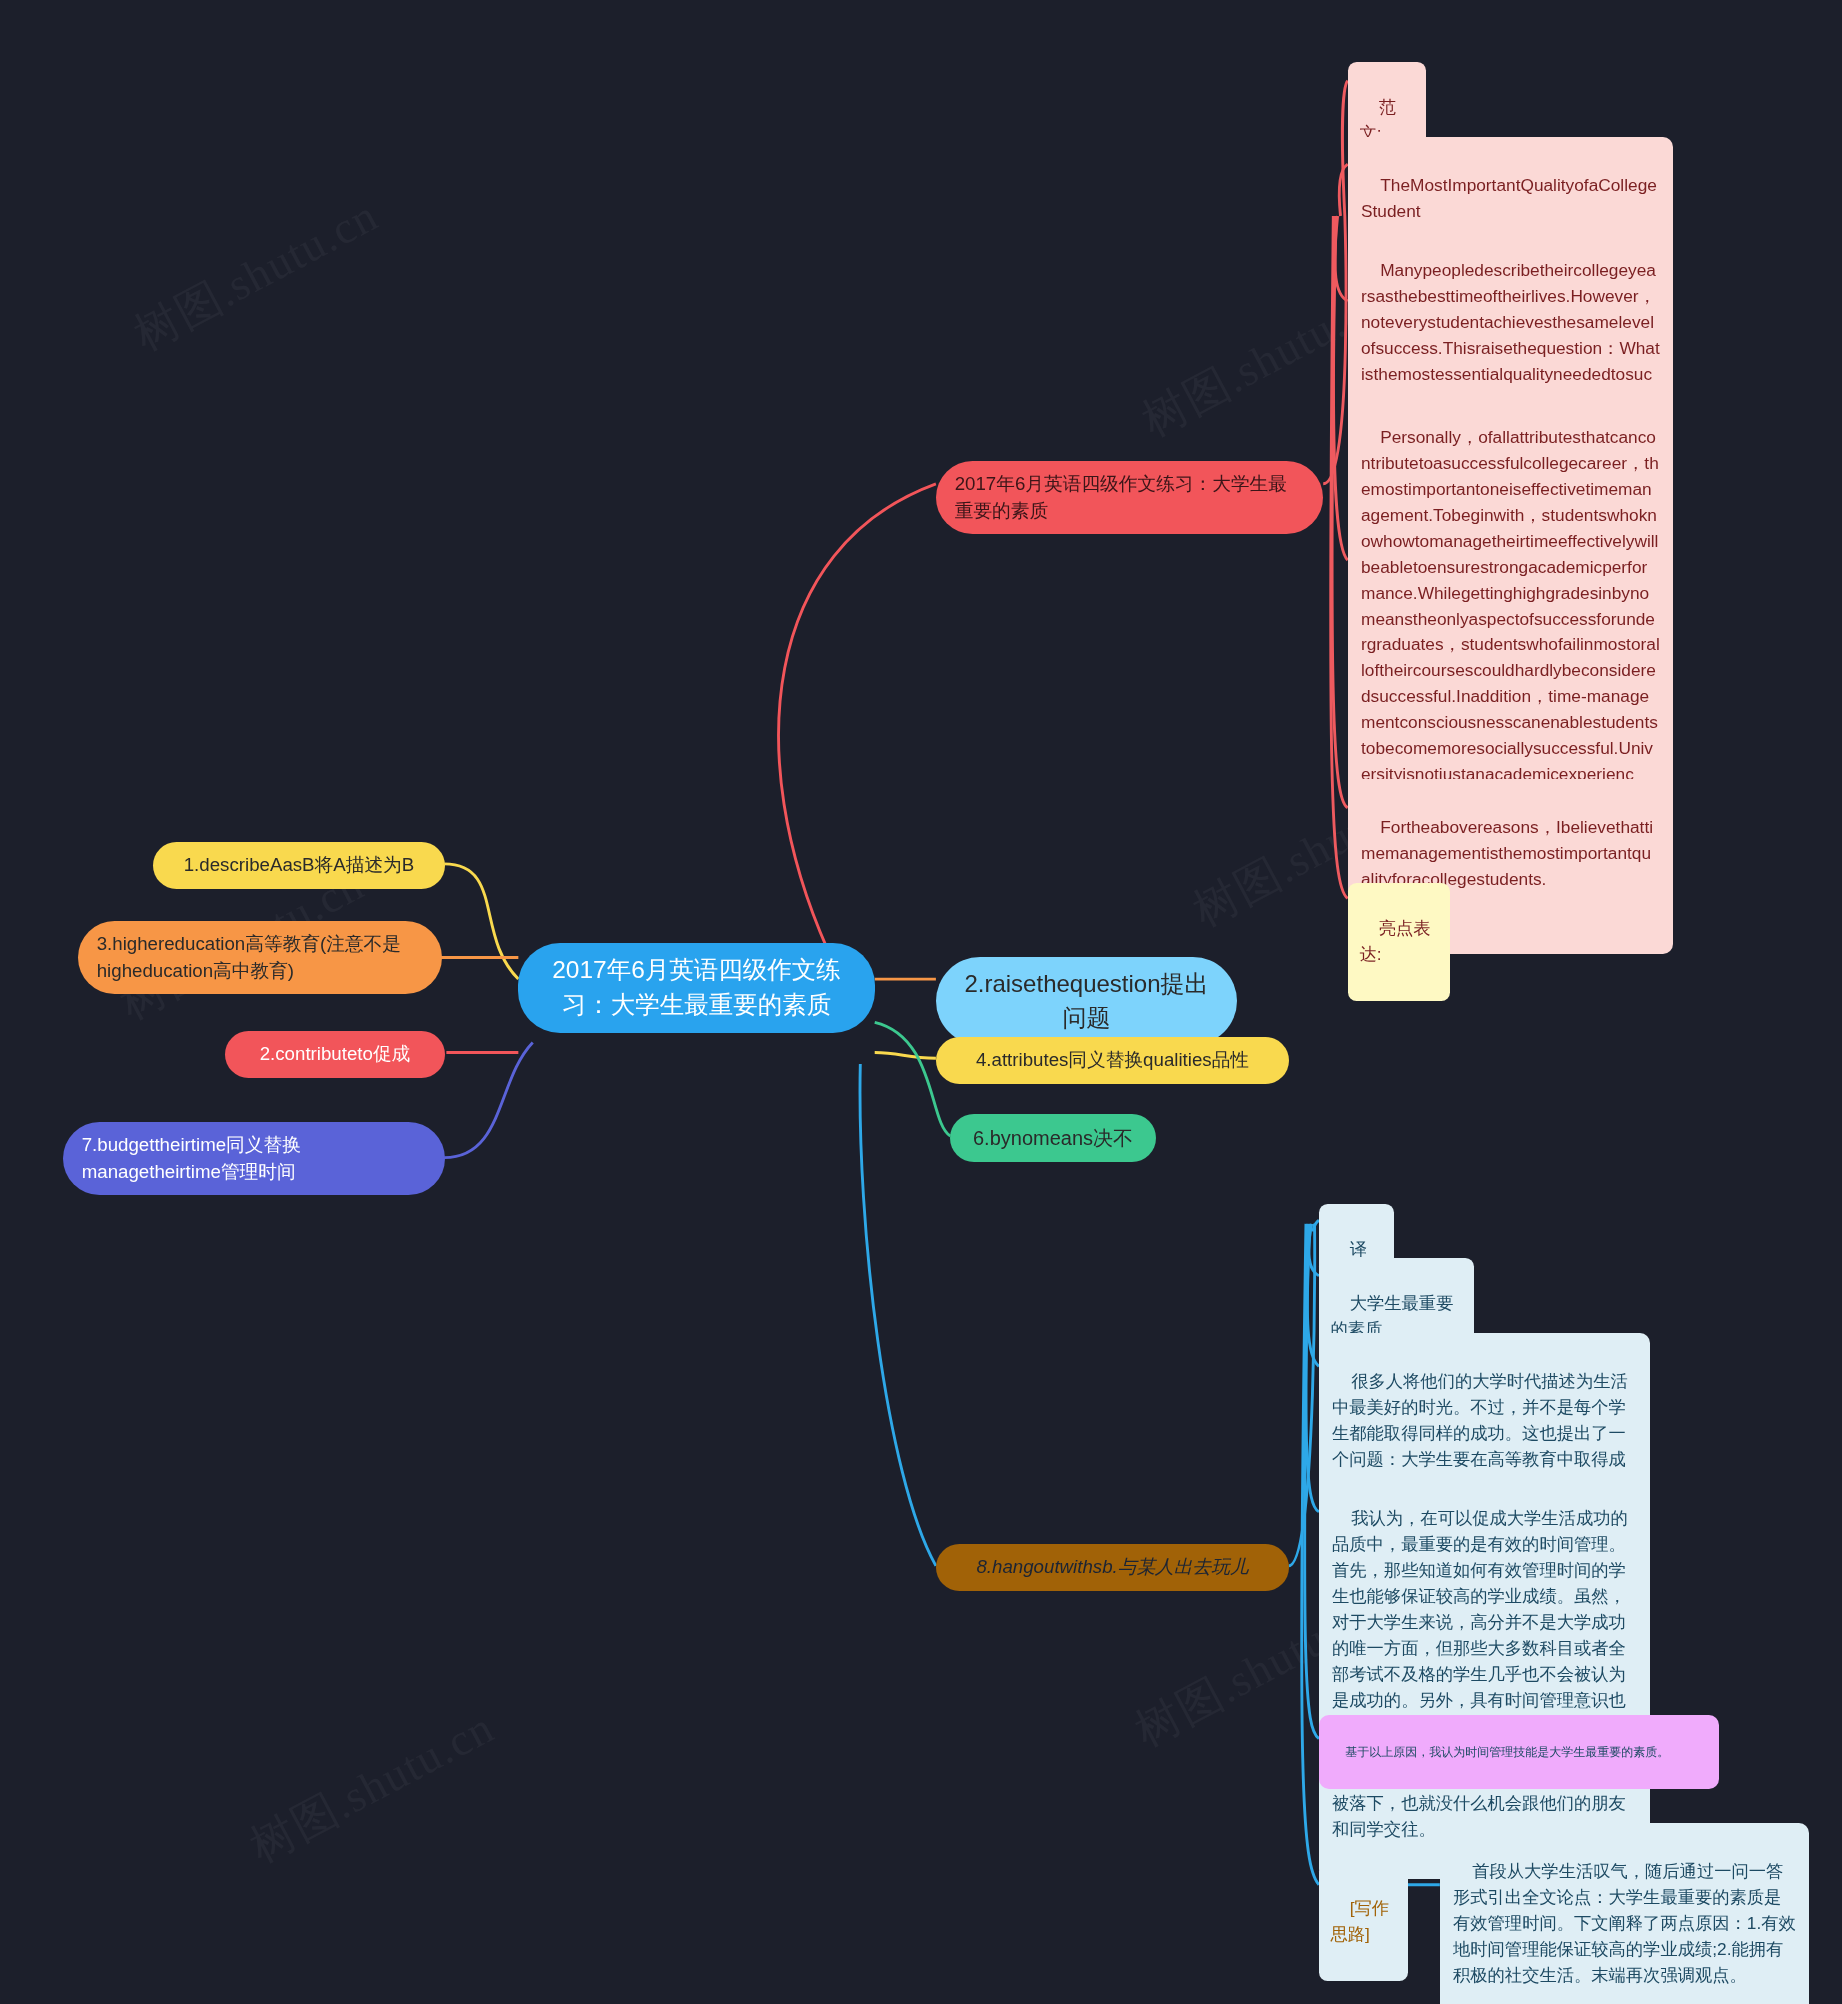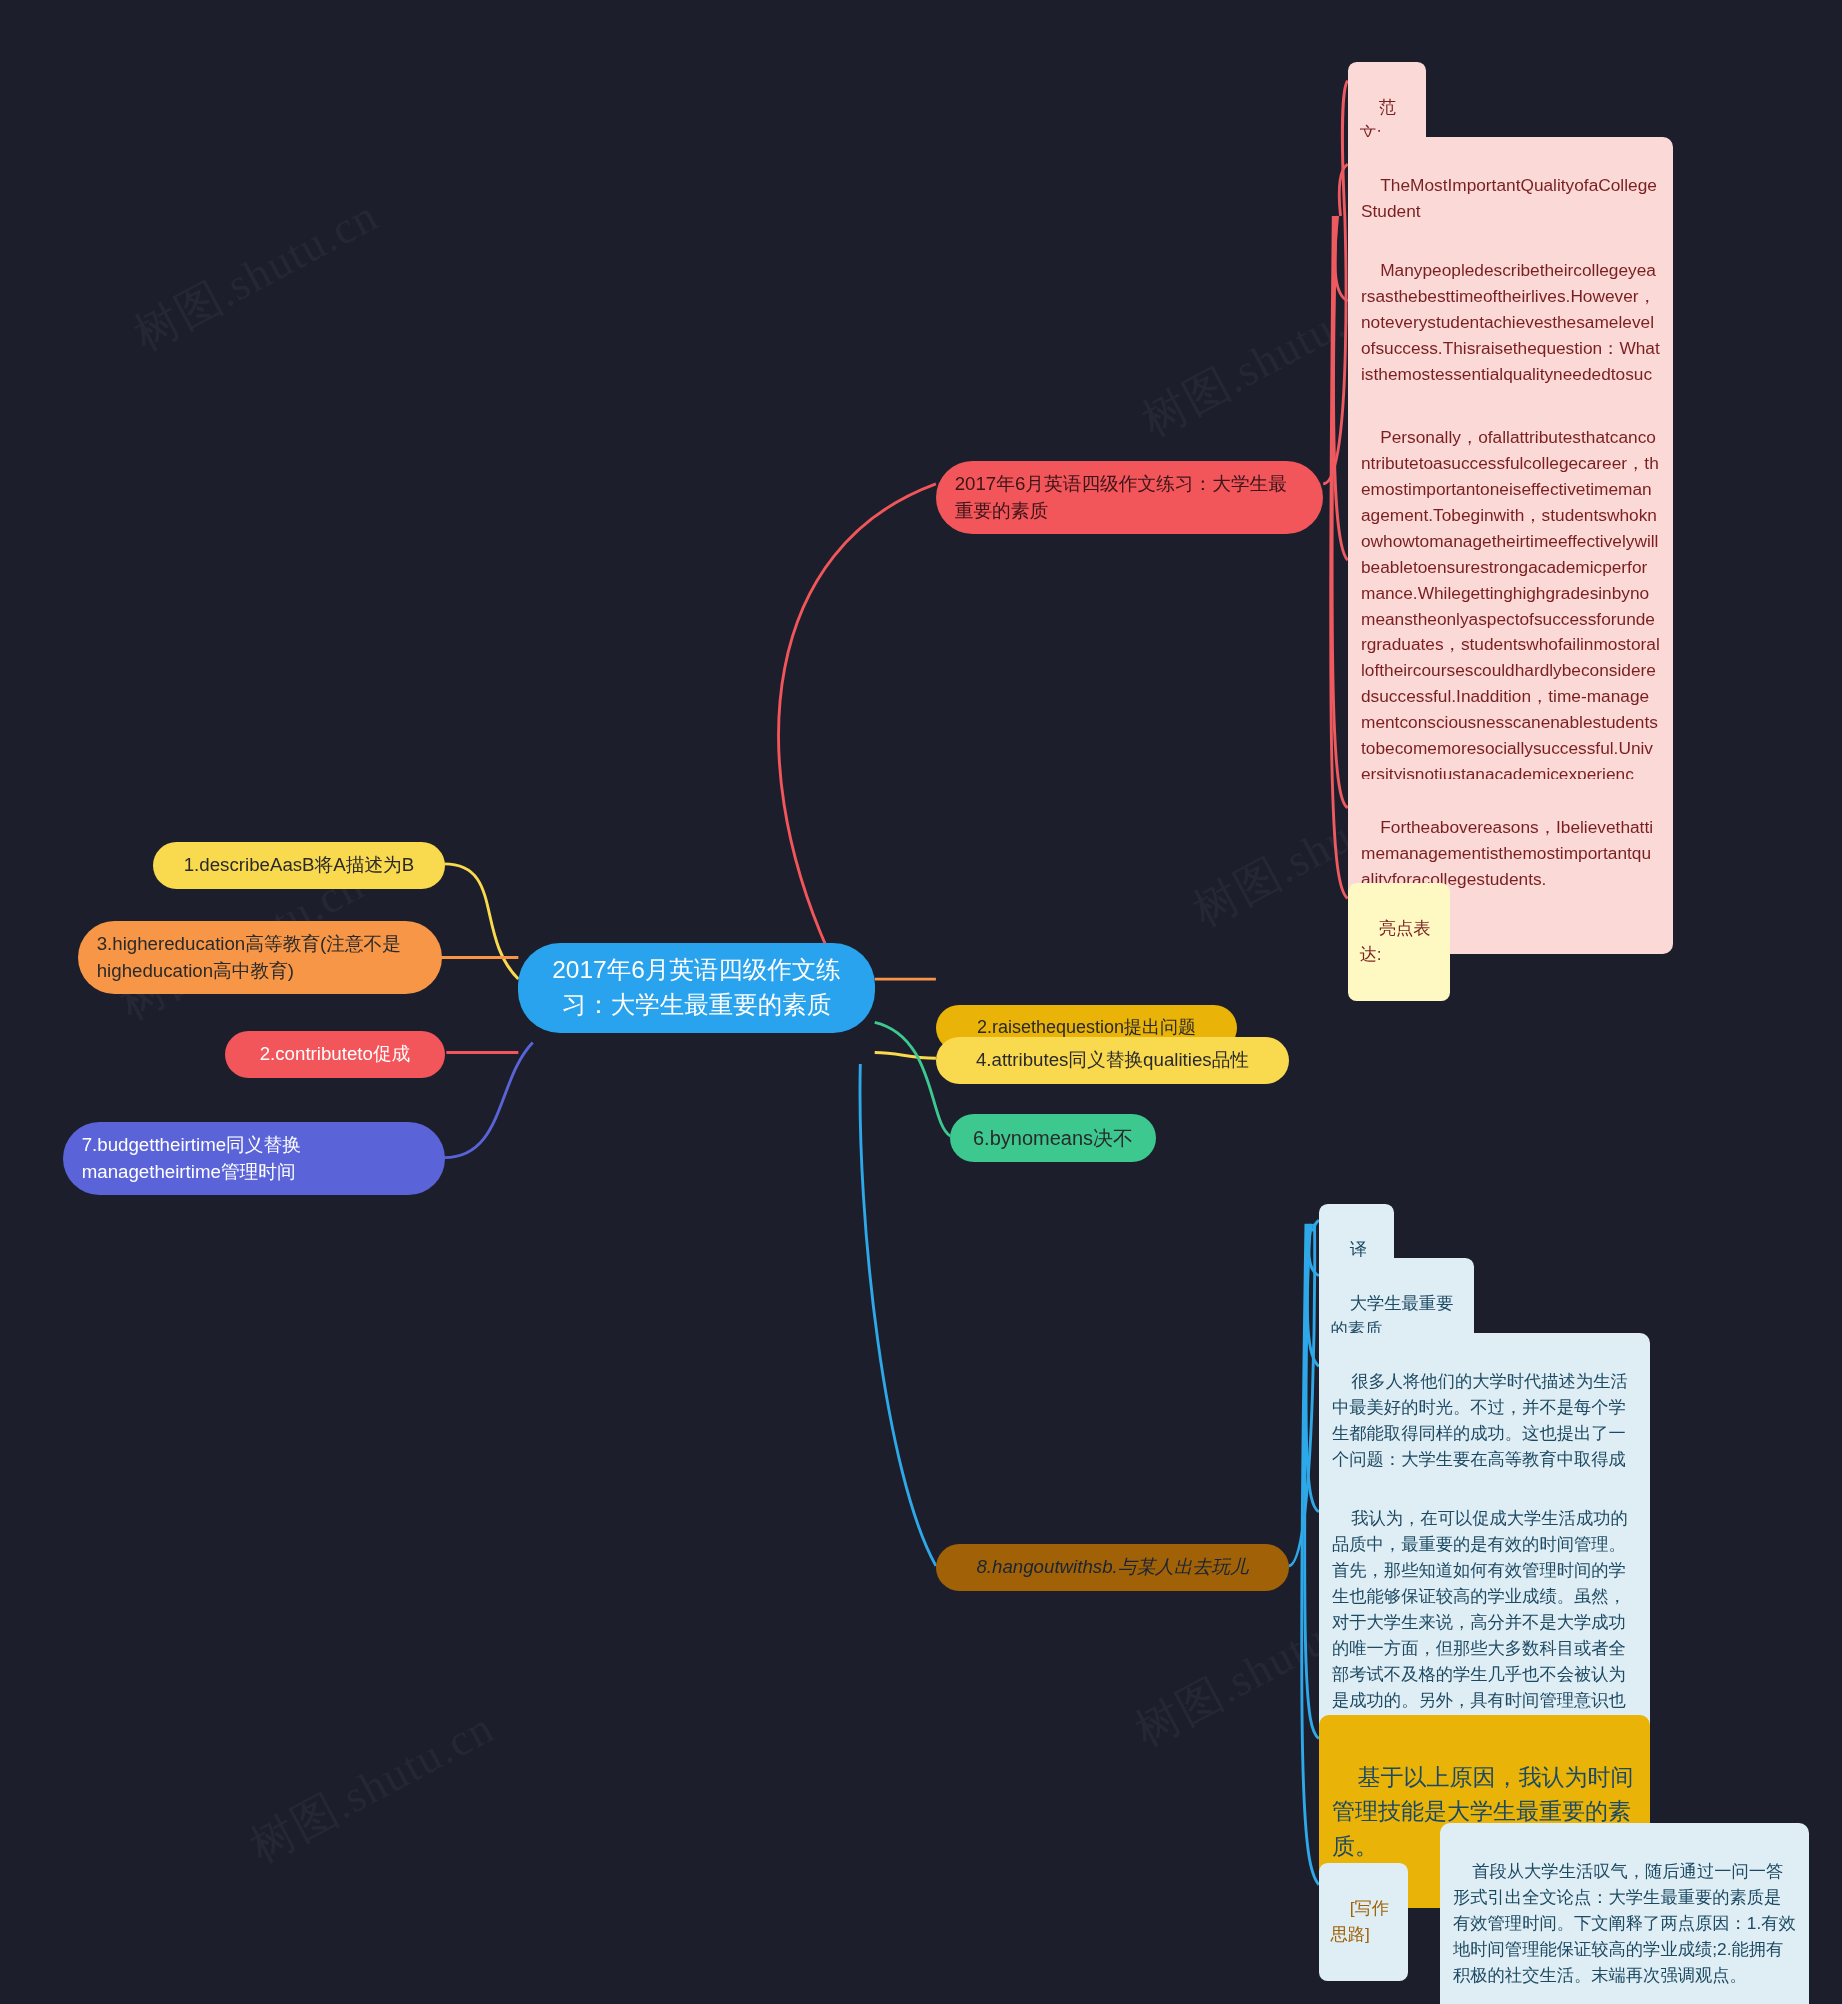--- a/index.html
+++ b/index.html
@@ -108,21 +108,21 @@
   </div>
 
   <div class="node center" style="left:225px;top:1031px;width:220px;min-height:43px;background:#f2555a;color:#ffffff;font-size:18.7px;">
     <span>2.contributeto促成</span>
   </div>
 
   <div class="node" style="left:63px;top:1122px;width:382px;min-height:72px;background:#5a63d8;color:#ffffff;font-size:18.7px;align-items:center;">
     <span>7.budgettheirtime同义替换managetheirtime管理时间</span>
   </div>
 
-  <div class="node center" style="left:936px;top:1005px;width:301px;min-height:43px;background:#eab308;color:#2a2a2a;font-size:18px;">
+  <div class="node center" style="left:936px;top:957px;width:301px;min-height:43px;background:#7dd3fc;color:#2a2a2a;font-size:24px;">
     <span>2.raisethequestion提出问题</span>
   </div>
 
   <div class="node center" style="left:936px;top:1037px;width:353px;min-height:43px;background:#f9d94e;color:#2a2a2a;font-size:18.7px;">
     <span>4.attributes同义替换qualities品性</span>
   </div>
 
   <div class="node center" style="left:950px;top:1114px;width:206px;min-height:43px;background:#3cc88f;color:#2a2a2a;font-size:20px;">
     <span>6.bynomeans决不</span>
   </div>
@@ -168,21 +168,21 @@
   </div>
 
   <div class="box" style="left:1319px;top:1333px;width:331px;background:#dfeef5;color:#1d4a63;font-size:17.3px;">
     <span>很多人将他们的大学时代描述为生活中最美好的时光。不过，并不是每个学生都能取得同样的成功。这也提出了一个问题：大学生要在高等教育中取得成功最重要的素质是什么?</span>
   </div>
 
   <div class="box" style="left:1319px;top:1470px;width:331px;background:#dfeef5;color:#1d4a63;font-size:17.3px;">
     <span>我认为，在可以促成大学生活成功的品质中，最重要的是有效的时间管理。首先，那些知道如何有效管理时间的学生也能够保证较高的学业成绩。虽然，对于大学生来说，高分并不是大学成功的唯一方面，但那些大多数科目或者全部考试不及格的学生几乎也不会被认为是成功的。另外，具有时间管理意识也能促进学生在社交方面更加成功。大学不仅是学业经历，也是社会体验。那些没有合理安排时间的学生在学习上也会被落下，也就没什么机会跟他们的朋友和同学交往。</span>
   </div>
 
-  <div class="box" style="left:1319px;top:1715px;width:331px;background:#eab308;color:#1d4a63;font-size:23px;">
+  <div class="box" style="left:1319px;top:1715px;width:400px;background:#f0abfc;color:#1d4a63;font-size:12px;">
     <span>基于以上原因，我认为时间管理技能是大学生最重要的素质。</span>
   </div>
 
   <div class="box small" style="left:1319px;top:1863px;width:89px;background:#dfeef5;color:#a16207;font-size:17.3px;">
     <span>[写作思路]</span>
   </div>
 
   <div class="box" style="left:1440px;top:1823px;width:369px;background:#dfeef5;color:#1d4a63;font-size:17.3px;">
     <span>首段从大学生活叹气，随后通过一问一答形式引出全文论点：大学生最重要的素质是有效管理时间。下文阐释了两点原因：1.有效地时间管理能保证较高的学业成绩;2.能拥有积极的社交生活。末端再次强调观点。</span>
   </div>

